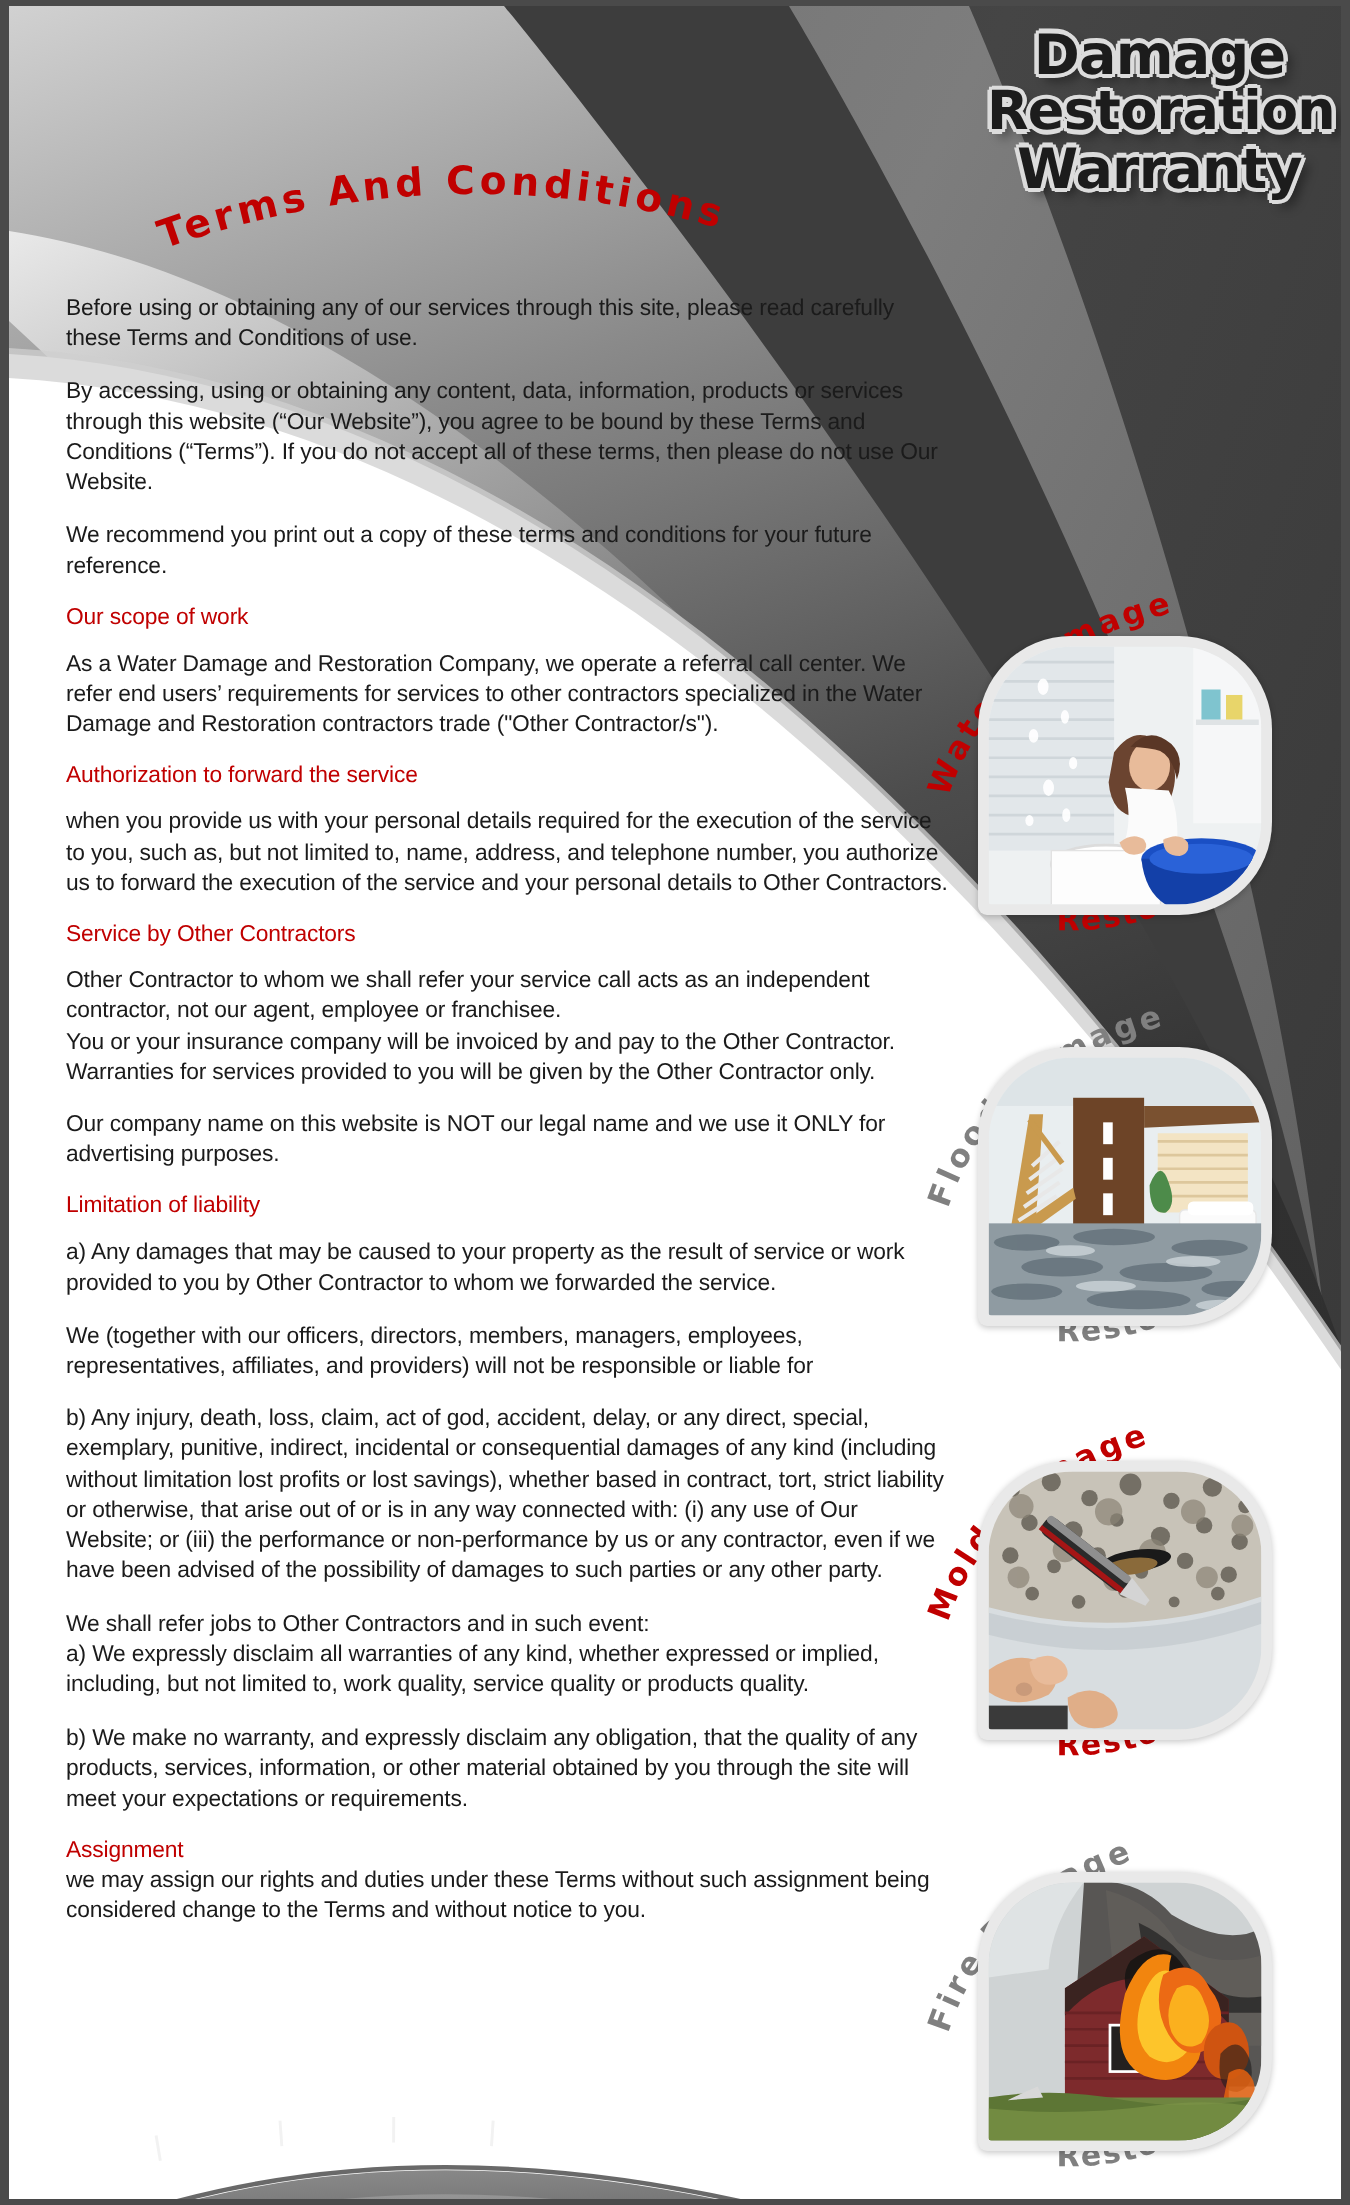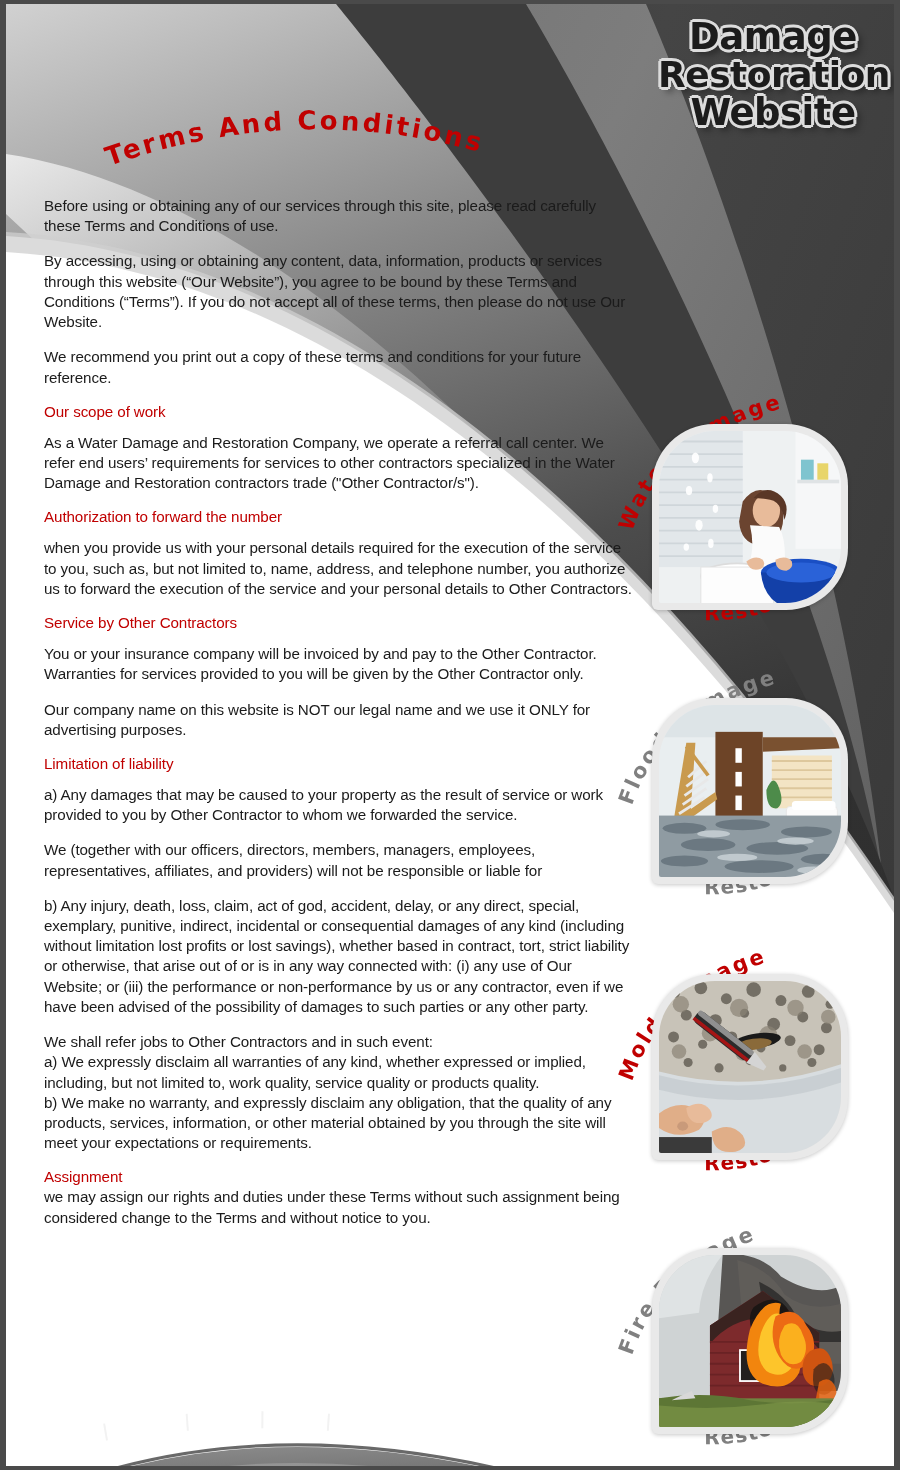--- a/index.html
+++ b/index.html
@@ -210,21 +210,21 @@
     <path d="M0,232 C300,250 600,470 890,900
              L890,1462 L0,1462 Z" fill="#ffffff"></path>
     <path d="M0,228 C300,246 600,466 890,896
              L890,912
              C600,486 300,266 0,248 Z" fill="#cfcfcf" opacity="0.75"></path>
   </svg>
 
   <div class="brand">
     <span class="bline l1">Damage</span>
     <span class="bline l2">Restoration</span>
-    <span class="bline l3">Website</span>
+    <span class="bline l3">Warranty</span>
   </div>
 
   <div class="title-wrap">
     <svg width="400" height="80" viewBox="0 0 400 80">
       <defs>
         <path id="titleArc" d="M8,62 Q200,-6 392,52" fill="none"></path>
       </defs>
       <text class="title-text">
         <textPath href="#titleArc" startOffset="0"><tspan>Terms And Conditions</tspan></textPath>
       </text>
@@ -233,35 +233,36 @@
 
   <div class="doc">
 
     <p class="para">Before using or obtaining any of our services through this site, please read carefully these Terms and Conditions of use.</p>
     <p class="para">By accessing, using or obtaining any content, data, information, products or services through this website (“Our Website”), you agree to be bound by these Terms and Conditions (“Terms”). If you do not accept all of these terms, then please do not use Our Website.</p>
     <p class="para">We recommend you print out a copy of these terms and conditions for your future reference.</p>
 
     <h2 class="head">Our scope of work</h2>
     <p class="para">As a Water Damage and Restoration Company, we operate a referral call center. We refer end users’ requirements for services to other contractors specialized in the Water Damage and Restoration contractors trade ("Other Contractor/s").</p>
 
-    <h2 class="head">Authorization to forward the number</h2>
+    <h2 class="head">Authorization to forward the service</h2>
     <p class="para">when you provide us with your personal details required for the execution of the service to you, such as, but not limited to, name, address, and telephone number, you authorize us to forward the execution of the service and your personal details to Other Contractors.</p>
 
     <h2 class="head">Service by Other Contractors</h2>
+    <p class="para tight" style="margin-bottom:0">Other Contractor to whom we shall refer your service call acts as an independent contractor, not our agent, employee or franchisee.</p>
     <p class="para tight" style="margin-bottom:0">You or your insurance company will be invoiced by and pay to the Other Contractor.</p>
     <p class="para">Warranties for services provided to you will be given by the Other Contractor only.</p>
     <p class="para">Our company name on this website is NOT our legal name and we use it ONLY for advertising purposes.</p>
 
     <h2 class="head">Limitation of liability</h2>
     <p class="para">a) Any damages that may be caused to your property as the result of service or work provided to you by Other Contractor to whom we forwarded the service.</p>
     <p class="para">We (together with our officers, directors, members, managers, employees, representatives, affiliates, and providers) will not be responsible or liable for</p>
     <p class="para">b) Any injury, death, loss, claim, act of god, accident, delay, or any direct, special, exemplary, punitive, indirect, incidental or consequential damages of any kind (including without limitation lost profits or lost savings), whether based in contract, tort, strict liability or otherwise, that arise out of or is in any way connected with: (i) any use of Our Website; or (iii) the performance or non-performance by us or any contractor, even if we have been advised of the possibility of damages to such parties or any other party.</p>
 
     <p class="para tight" style="margin-bottom:0">We shall refer jobs to Other Contractors and in such event:</p>
-    <p class="para tight" style="margin-bottom:0">a) We expressly disclaim all warranties of any kind, whether expressed or implied, including, but not limited to, work quality, service quality or products quality.</p>
+    <p class="para tight" style="margin-bottom:16px">a) We expressly disclaim all warranties of any kind, whether expressed or implied, including, but not limited to, work quality, service quality or products quality.</p>
     <p class="para">b) We make no warranty, and expressly disclaim any obligation, that the quality of any products, services, information, or other material obtained by you through the site will meet your expectations or requirements.</p>
 
     <h2 class="head nogap">Assignment</h2>
     <p class="para">we may assign our rights and duties under these Terms without such assignment being considered change to the Terms and without notice to you.</p>
   </div>
 
   <div class="panel" style="left:610px; top:378px;">
     <svg class="arc-svg" viewBox="0 0 280 255">
       <defs>
         <path id="wTop" d="M16,150 Q50,42 200,20" fill="none"></path>

